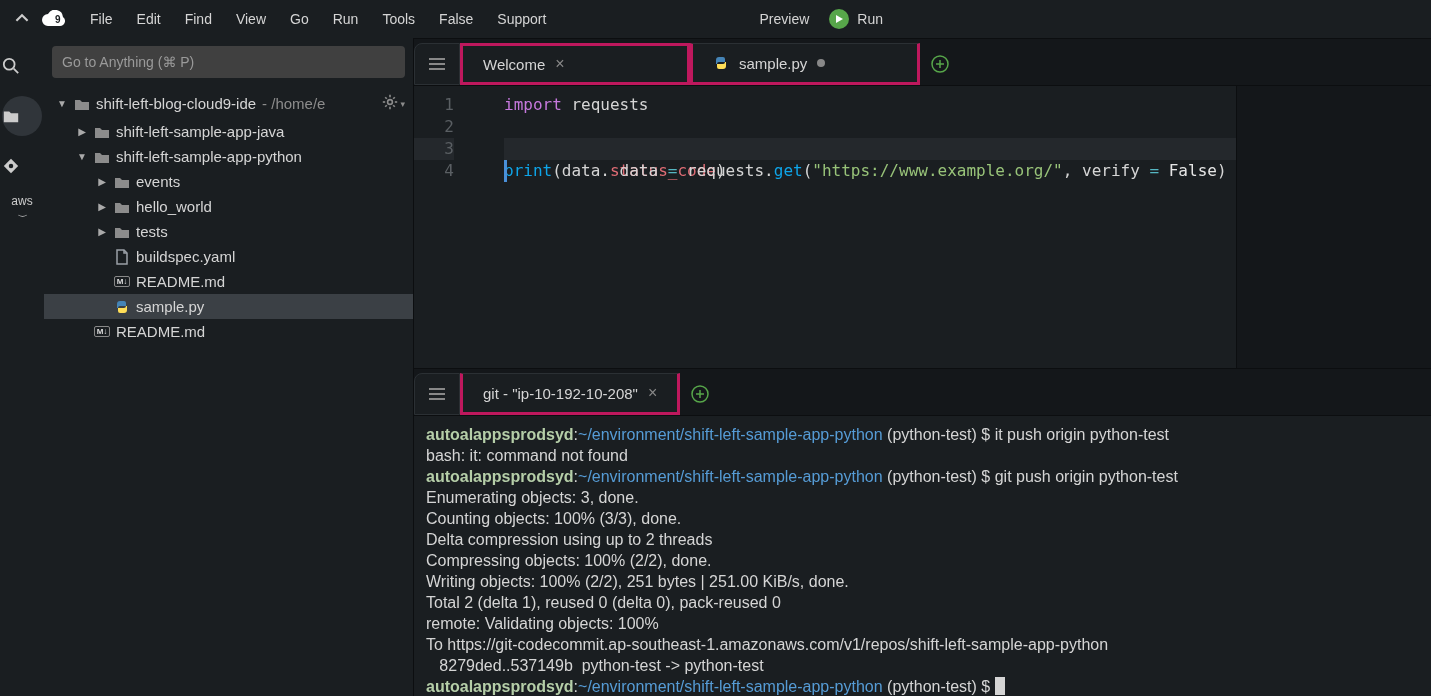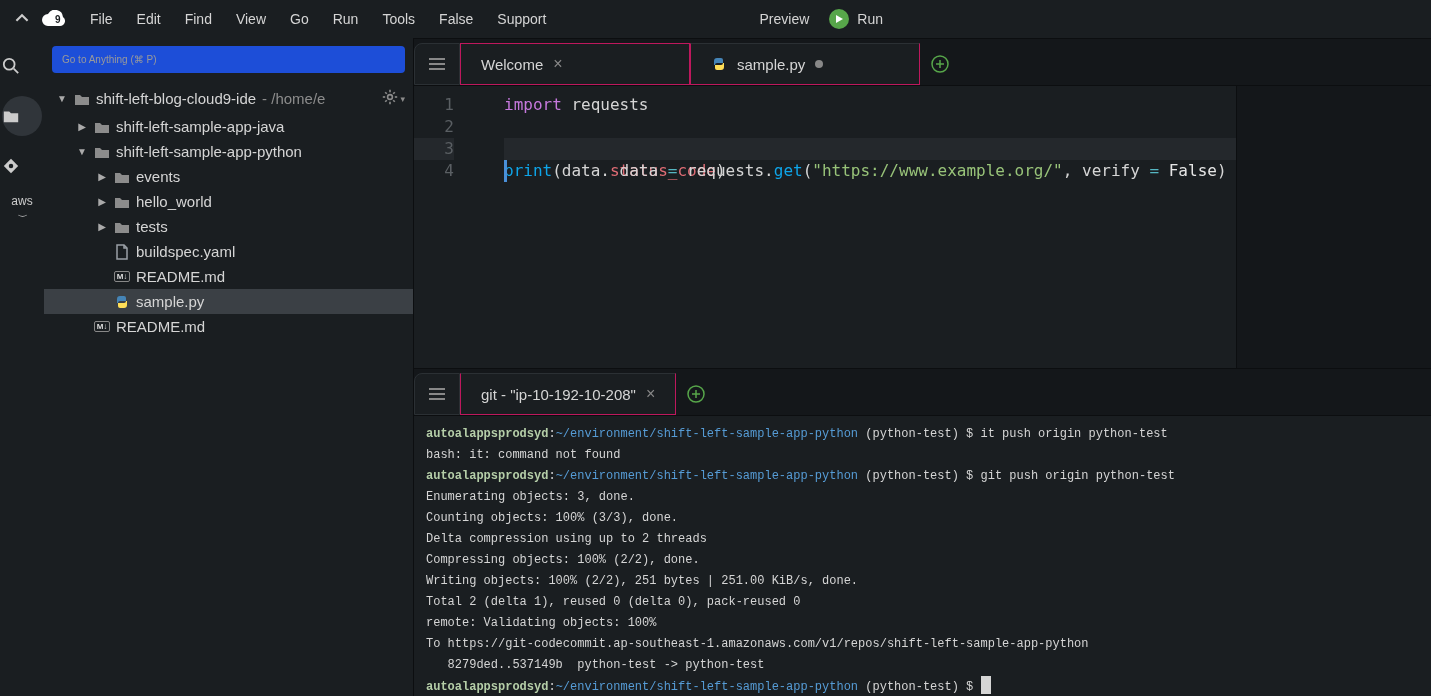--- a/index.html
+++ b/index.html
@@ -48,22 +48,22 @@
   }
   .gutter-btn.active { background: #30353a; }
 
   
   .leftpanel {
     width: 370px; background: #1a1e21; display:flex; flex-direction:column;
     border-right: 1px solid #0c0e10;
   }
   .search-row { padding: 8px 8px 4px 8px; }
   .search-input {
-    width:100%; background:#1d4ed8; border:none; border-radius:4px; padding:8px 10px;
-    color:#ccc; font-size:10px;
+    width:100%; background:#404040; border:none; border-radius:4px; padding:8px 10px;
+    color:#ccc; font-size:14px;
   }
   .search-input::placeholder { color:#9a9a9a; }
   .tree-header {
     display:flex; align-items:center; padding: 12px 8px 6px 12px; font-size:15px;
     justify-content:space-between;
   }
   .tree-header-left { display:flex; align-items:center; gap:6px; }
   .tree-path { color:#8c8c8c; }
   .gear { color:#8c8c8c; display:flex; align-items:center; gap:2px; cursor:pointer;}
 
@@ -87,21 +87,21 @@
   .tabs {
     height:48px; display:flex; align-items:stretch; background:#14171a; border-top:1px solid #0c0e10;
     border-bottom:1px solid #0c0e10;
   }
   .hamburger {
     width:46px; display:flex; align-items:center; justify-content:center; color:#888; background:#1a1e21;
     border:1px solid #2b3034; border-radius:8px 0 0 0; margin-top:4px; cursor:pointer;
   }
   .tab {
     display:flex; align-items:center; gap:10px; padding: 0 20px; font-size:15px;
-    border:1px solid #be185d; margin-top:4px; cursor:pointer; position:relative;
+    border:3px solid #be185d; margin-top:4px; cursor:pointer; position:relative;
     background:#1a1e21;
   }
   .tab .close { color:#888; font-size:16px;}
   .tab .dirty { width:8px;height:8px;border-radius:50%;background:#888;}
   .tab.inactive { background:#1a1e21; }
   .tab.active { background:#1a1e21; border-top:1px solid #2b3034;}
   .addtab {
     width:40px; display:flex; align-items:center; justify-content:center; color:#57a64a;
     margin-top:4px; border:1px solid transparent; cursor:pointer;
   }
@@ -132,21 +132,21 @@
 
   
   .termtabs {
     height:48px; display:flex; align-items:stretch; background:#14171a;
     border-top:1px solid #0c0e10; border-bottom:1px solid #0c0e10;
   }
 
   
   .terminal {
     height:280px; background:#1a1e21; padding:8px 12px;
-    font-family: Liberation Mono, monospace; font-size:12px; line-height:21px;
+    font-family: Liberation Sans, sans-serif; font-size:16px; line-height:21px;
     overflow:hidden; white-space:pre;
   }
   .t-user { color:#b5cea8; font-weight:bold;}
   .t-path { color:#569cd6;}
   .t-plain { color:#d5d5d5;}
   .t-cursor {
     display:inline-block; width:10px; height:18px; background:#d5d5d5; vertical-align:text-bottom;
   }
 </style>
 </head>

